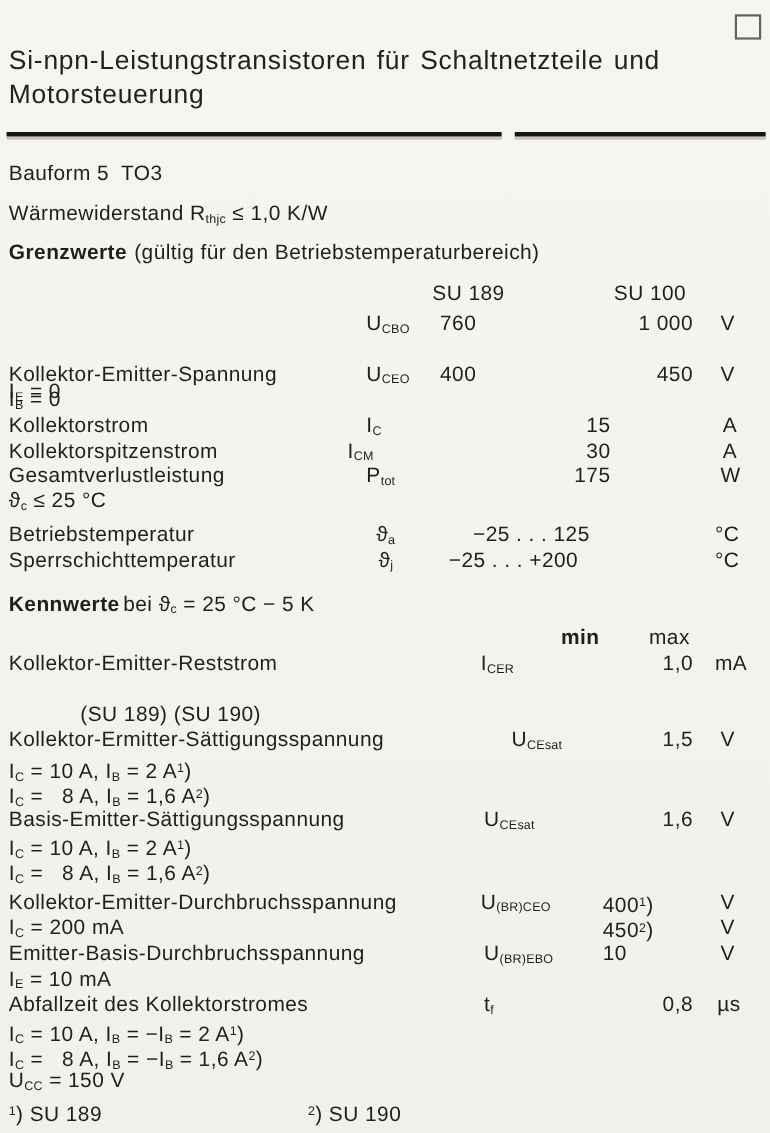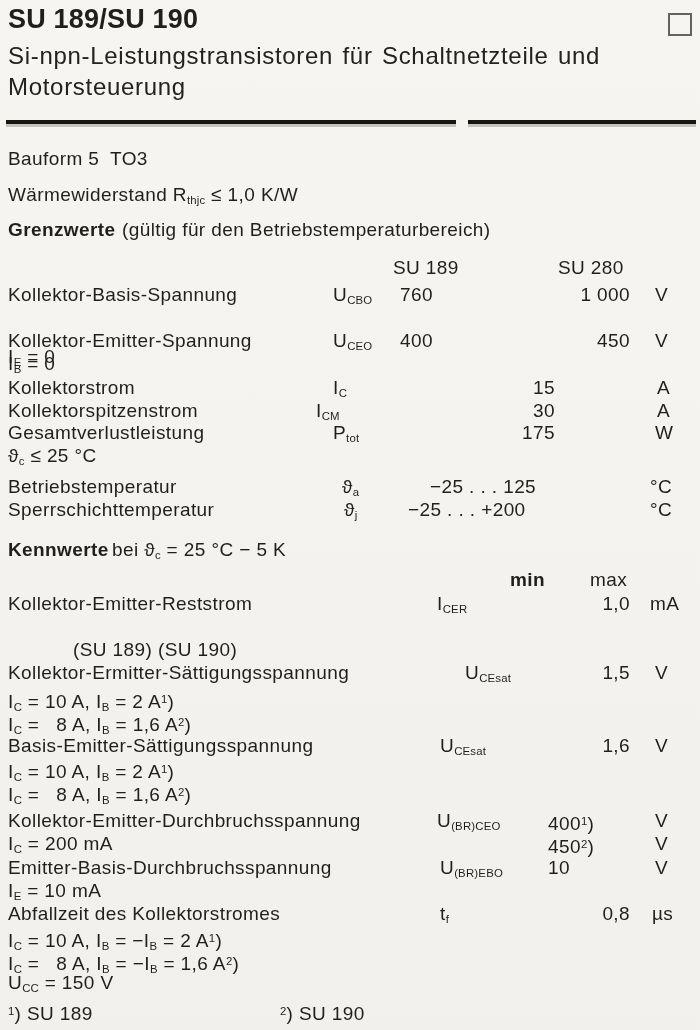--- a/index.html
+++ b/index.html
@@ -39,44 +39,42 @@
   }
   .cell.b{font-weight:bold;}
   .cell.r{text-align:right;}
   sub{font-size:0.60em; vertical-align:-0.22em; letter-spacing:0.2px;}
   sup{font-size:0.60em; vertical-align:0.45em; letter-spacing:0.2px;}
 </style>
 </head>
 <body>
 
 <div class="doc">
-  <div class="title">SU 189/SU 190</div>
   <div class="corner-box"></div>
   <div class="subtitle s1">Si-npn-Leistungstransistoren für Schaltnetzteile und</div>
   <div class="subtitle s2">Motorsteuerung</div>
   <div class="rule rule-l"></div>
   <div class="rule rule-r"></div>
   <div id="lines">
       <div class="line" style="top: 148px;">
         <span class="cell" style="left: 8px;">Bauform 5</span>
         <span class="cell" style="left: 110px;">TO3</span>
       </div>
       <div class="line" style="top: 184px;">
         <span class="cell" style="left: 8px;">Wärmewiderstand R<sub>thjc</sub> ≤ 1,0 K/W</span>
       </div>
       <div class="line" style="top: 219px;">
         <span class="cell b" style="left: 8px;">Grenzwerte</span>
         <span class="cell" style="left: 122px;">(gültig für den Betriebstemperaturbereich)</span>
       </div>
       <div class="line" style="top: 257px;">
         <span class="cell" style="left: 393px;">SU 189</span>
-        <span class="cell" style="left: 558px;">SU 280</span>
+        <span class="cell" style="left: 558px;">SU 100</span>
       </div>
       <div class="line" style="top: 284px;">
-        <span class="cell" style="left: 8px;">Kollektor-Basis-Spannung</span>
         <span class="cell" style="left: 333px;">U<sub>CBO</sub></span>
         <span class="cell" style="left: 400px;">760</span>
         <span class="cell r" style="right: 70px;">1 000</span>
         <span class="cell" style="left: 655px;">V</span>
       </div>
       <div class="line" style="top: 307px;">
         <span class="cell" style="left: 8px; margin-top: 39px;">I<sub>E</sub> = 0</span>
       </div>
       <div class="line" style="top: 330px;">
         <span class="cell" style="left: 8px;">Kollektor-Emitter-Spannung</span>

